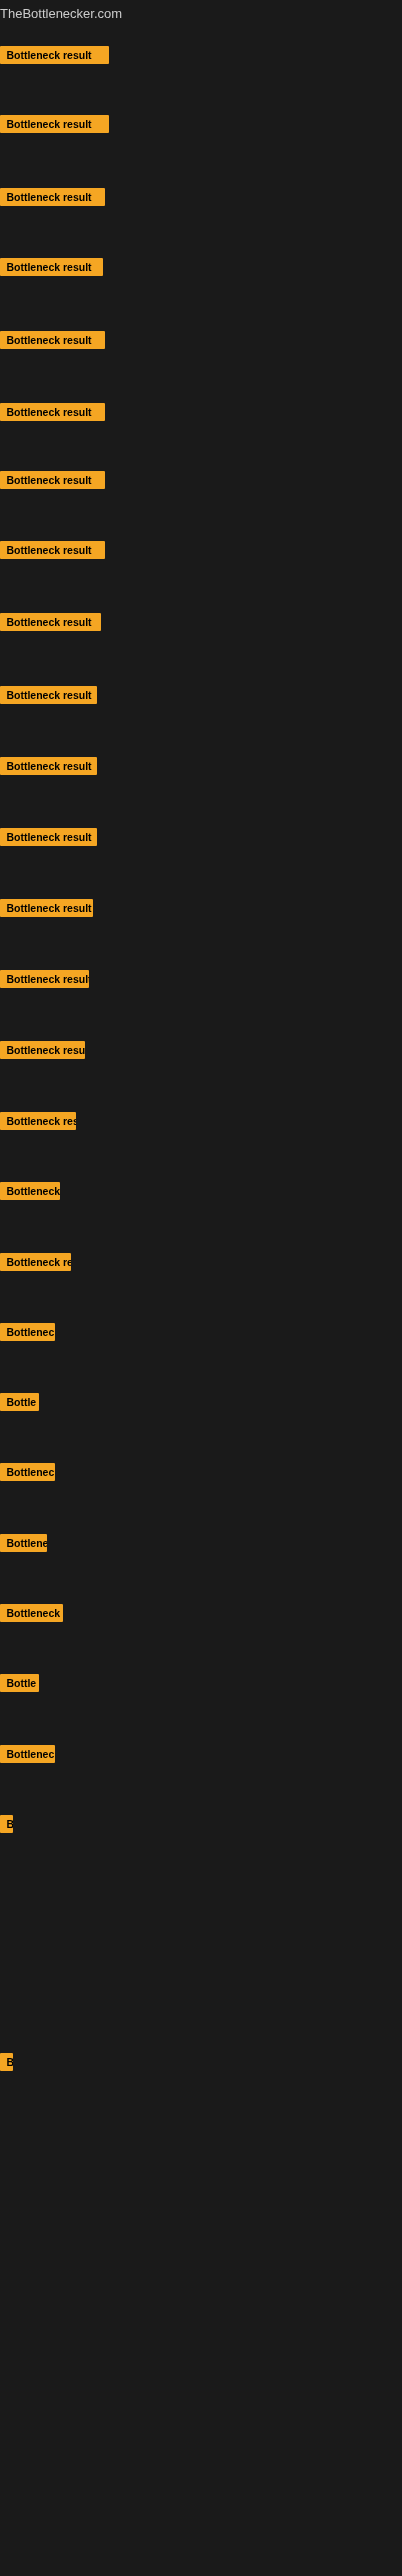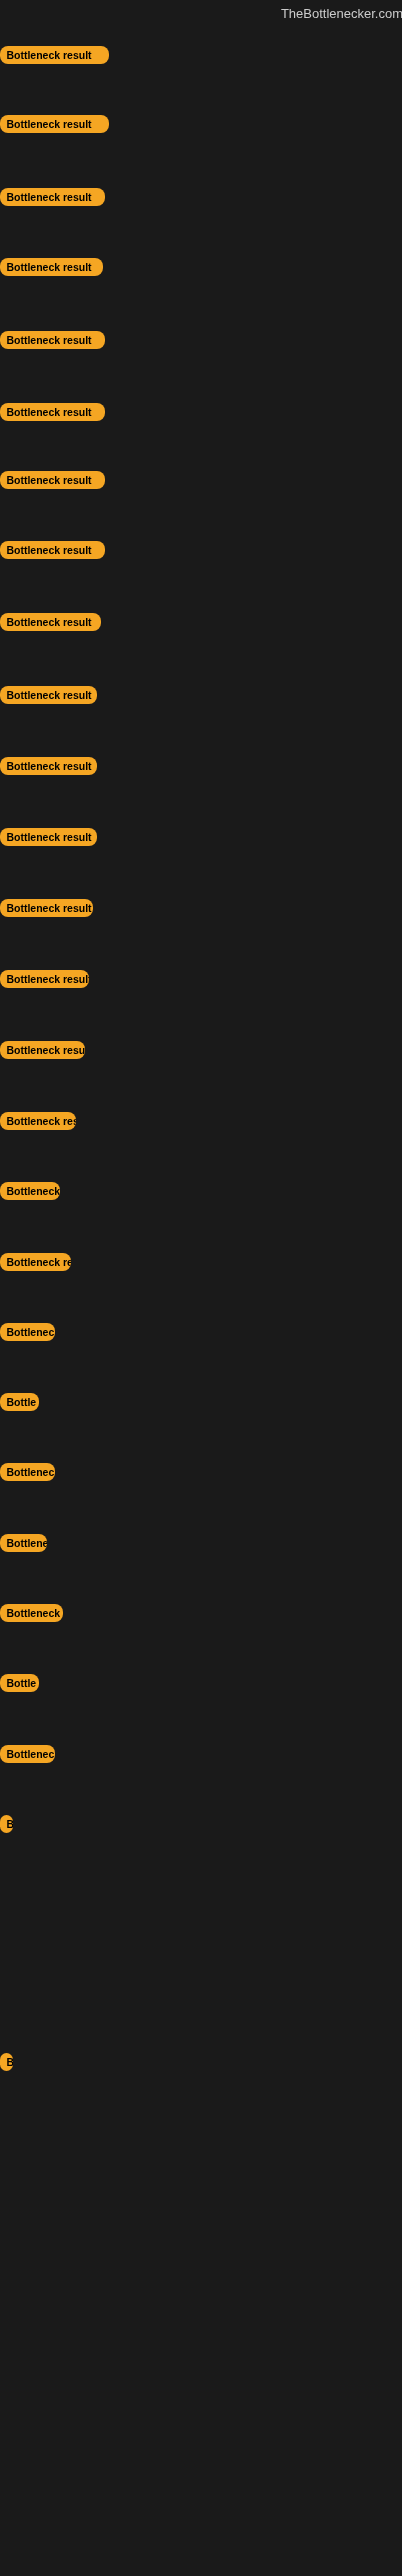--- a/index.html
+++ b/index.html
@@ -11,35 +11,35 @@
     body {
       width: 403px;
       min-height: 2576px;
       background-color: #1a1a1a;
       font-family: Arial, sans-serif;
       position: relative;
       overflow-x: hidden;
     }
 
     .site-title {
-      text-align: right;
+      text-align: left;
       color: #cccccc;
       font-size: 13px;
       padding: 6.4px 0;
       background-color: #1a1a1a;
     }
 
     .bottleneck-label {
       display: inline-block;
       background-color: #f5a623;
       color: #000000;
       font-size: 10.5px;
       font-weight: bold;
       padding: 3.2px 6.4px;
-      border-radius: 8px;
+      border-radius: 1px;
       white-space: nowrap;
       overflow: hidden;
     }
 
     .result-row {
       position: absolute;
       left: 0;
     }
   </style>
 </head>

